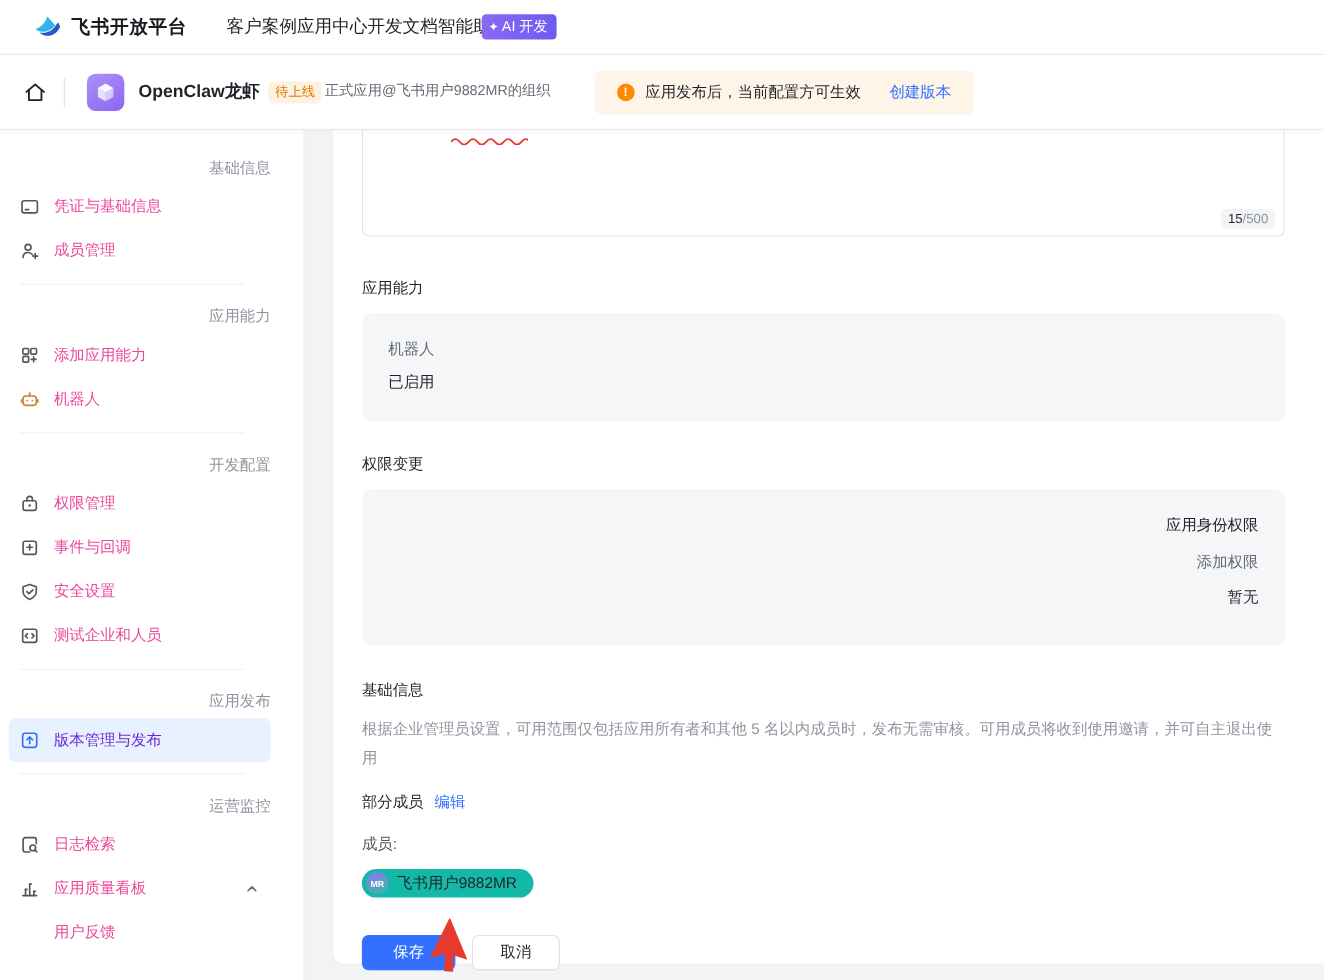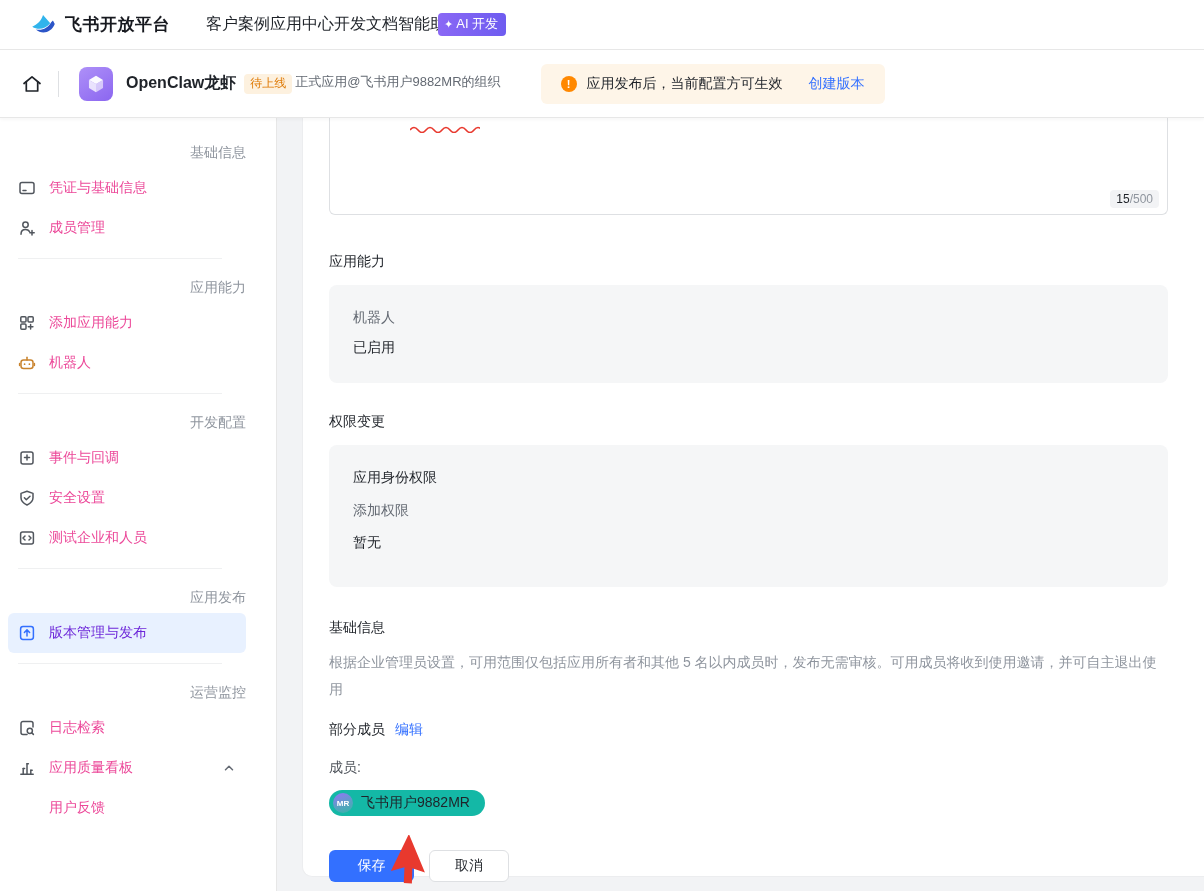--- a/index.html
+++ b/index.html
@@ -177,20 +177,30 @@
         </svg>
       </span>
       <span>机器人</span>
     </div>
     <div class="sb-divider"></div>
 
     <div class="sb-title">开发配置</div>
     <div class="sb-item">
       <span class="icon">
         <svg width="18" height="18" viewBox="0 0 18 18" fill="none" stroke="#51565D" stroke-width="1.5" stroke-linecap="round">
+          <rect x="3" y="6.2" width="12" height="8.8" rx="2"></rect>
+            <path d="M6.5 6.2 V4.7 a2.5 2.5 0 0 1 5 0 V6.2"></path>
+            <circle cx="9" cy="10.6" r="1.1" fill="#51565D" stroke="none"></circle>
+        </svg>
+      </span>
+      <span>权限管理</span>
+    </div>
+    <div class="sb-item">
+      <span class="icon">
+        <svg width="18" height="18" viewBox="0 0 18 18" fill="none" stroke="#51565D" stroke-width="1.5" stroke-linecap="round">
           <rect x="3" y="3" width="12" height="12" rx="2"></rect>
             <path d="M9 6 V11 M6.5 8.5 H11.5"></path>
         </svg>
       </span>
       <span>事件与回调</span>
     </div>
     <div class="sb-item">
       <span class="icon">
         <svg width="18" height="18" viewBox="0 0 18 18" fill="none" stroke="#51565D" stroke-width="1.5" stroke-linecap="round" stroke-linejoin="round">
           <path d="M9 2.3 L15 4.4 V8.8 c0 3.6-2.5 5.6-6 7.2 c-3.5-1.6-6-3.6-6-7.2 V4.4 Z"></path>
@@ -267,21 +277,21 @@
         <span class="char-counter"><span class="cur">15</span><span class="max">/500</span></span>
       </div>
 
       <div class="sec-label mt38">应用能力</div>
       <div class="gray-box mt14" style="height:98px;">
         <div class="row-label muted">机器人</div>
         <div class="row-label gap12" style="">已启用</div>
       </div>
 
       <div class="sec-label mt30">权限变更</div>
-      <div class="gray-box mt14" style="height:142px;">
+      <div class="gray-box mt14" style="height:142px;text-align:right;">
         <div class="row-label">应用身份权限</div>
         <div class="row-label muted" style="margin-top:15px;">添加权限</div>
         <div class="row-label" style="margin-top:14px;">暂无</div>
       </div>
 
       <div class="sec-label mt32">基础信息</div>
       <div class="scope-desc">根据企业管理员设置，可用范围仅包括应用所有者和其他 5 名以内成员时，发布无需审核。可用成员将收到使用邀请，并可自主退出使用</div>
       <div class="scope-mode">
         <span>部分成员</span>
         <span class="edit-link">编辑</span>

